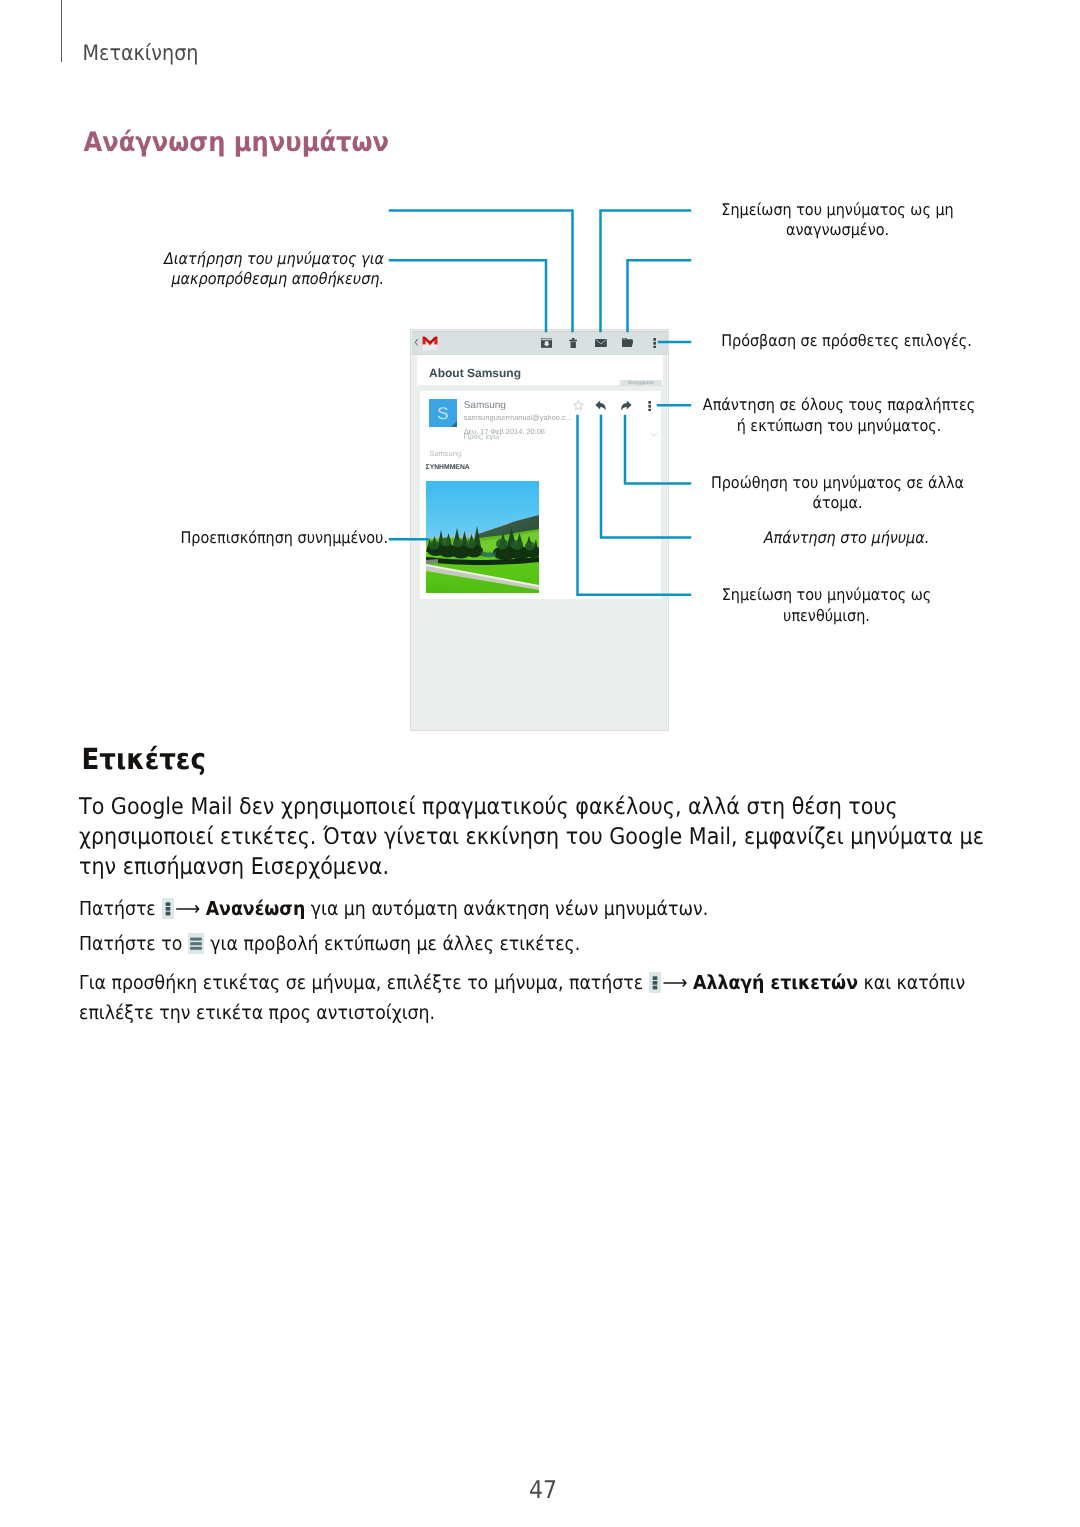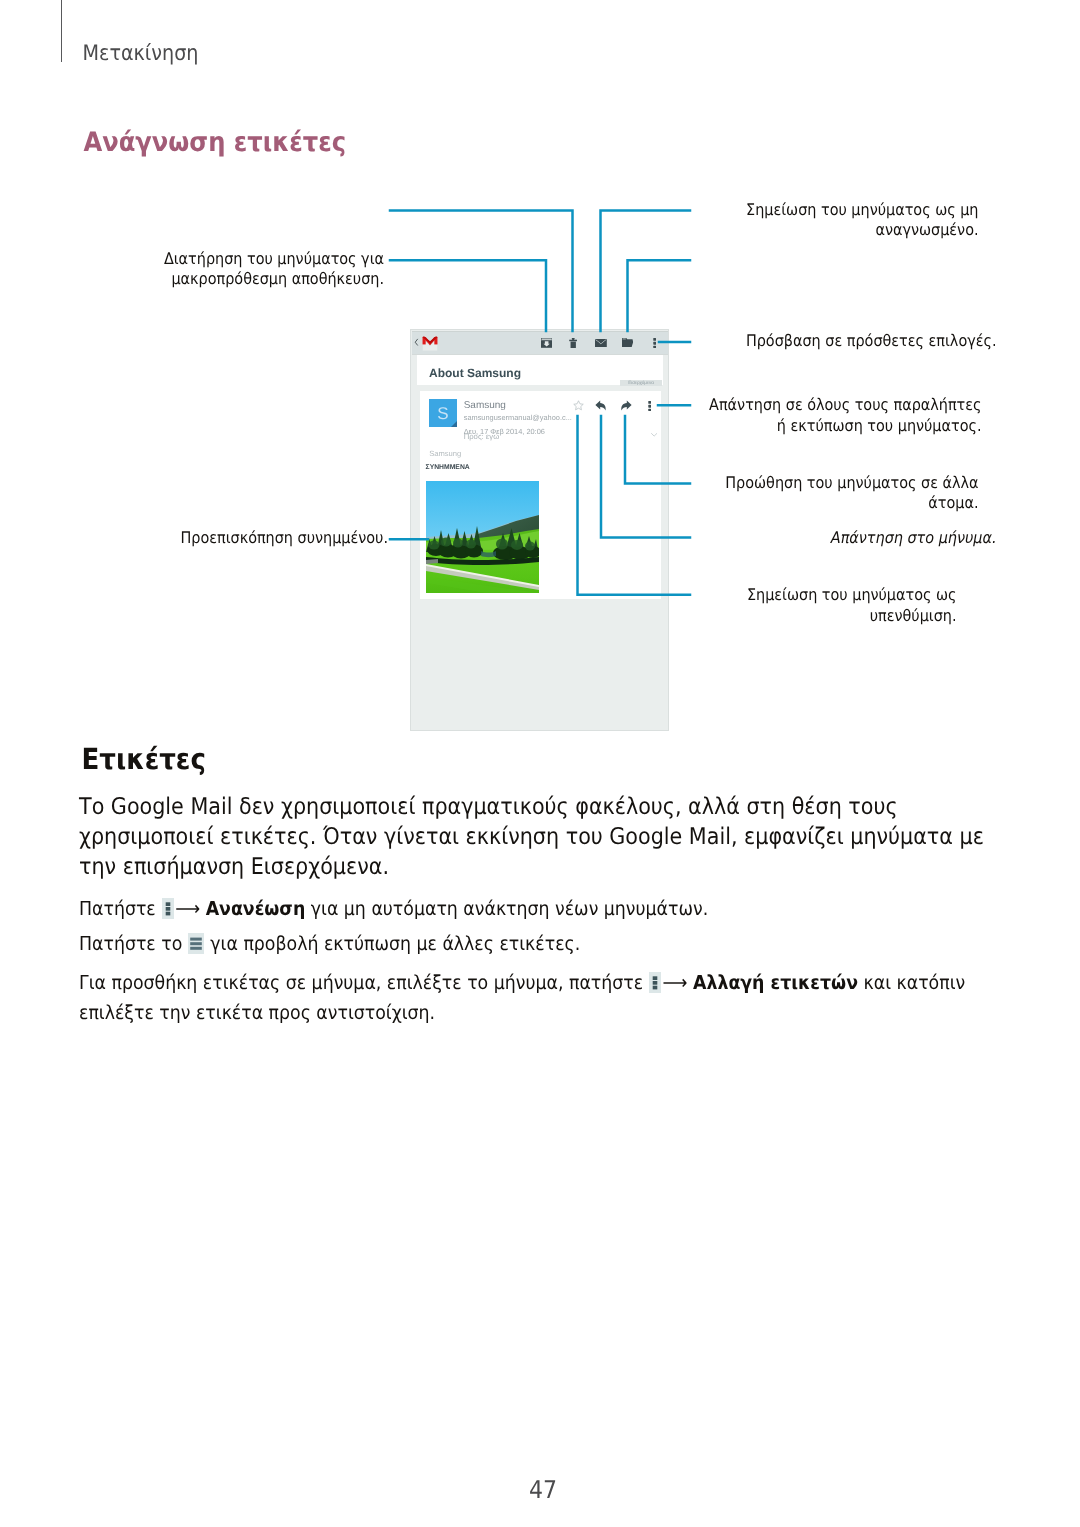--- a/index.html
+++ b/index.html
@@ -16,21 +16,21 @@
   #header-section{position:absolute;left:82.5px;top:42.8px;font-size:21.3px;color:#4b4b4d;
       line-height:1;white-space:nowrap;}
 
   
   #page-title{position:absolute;left:83.5px;top:130px;font-size:26.9px;font-weight:bold;
       color:#a35c77;line-height:1;white-space:nowrap;}
 
   
   .callout{position:absolute;font-size:16px;color:#15120f;line-height:20.2px;}
   .callout.r{text-align:right;}
-  .callout.l{text-align:right;}
+  .callout.l{text-align:center;}
 
   
   #leaders{position:absolute;left:0;top:0;width:1080px;height:1527px;z-index:5;pointer-events:none;}
 
   
   #phone{position:absolute;z-index:2;left:411px;top:330px;width:257px;height:400px;
      background:#eaeeed;box-shadow:0 0 0 1px #dadfde;overflow:hidden;}
 
   .ph-actionbar{position:absolute;left:0.5px;top:0.5px;width:256px;height:24.5px;background:#d8e0e1;
      border-top:1px solid #cdd4d3;border-bottom:1px solid #d4dad9;box-sizing:border-box;}
@@ -89,38 +89,38 @@
   #page-number{position:absolute;left:3px;top:1477.5px;width:1080px;text-align:center;
       font-size:24.5px;color:#4b4b4d;line-height:1;}
 </style>
 </head>
 <body>
 
 <div class="page">
 
   <div id="header-rule"></div>
   <div id="header-section">Μετακίνηση</div>
-  <div id="page-title">Ανάγνωση ετικέτες</div>
+  <div id="page-title">Ανάγνωση μηνυμάτων</div>
 
   <svg id="leaders" viewBox="0 0 1080 1527" width="1080" height="1527">
    <g fill="none" stroke="#0c93c1" stroke-width="2.5" stroke-linecap="square">
      <path d="M390 210.4 H572.5 V331"></path>
      <path d="M390 260.3 H546 V331"></path>
      <path d="M390 539.3 H428"></path>
      <path d="M600.5 331 V210.4 H690"></path>
      <path d="M627.5 331 V260.3 H690"></path>
      <path d="M659 341.9 H690"></path>
      <path d="M658 405.3 H690"></path>
      <path d="M625 416 V483.4 H690"></path>
      <path d="M601 416 V537.6 H690"></path>
      <path d="M577.5 416 V594.8 H690"></path>
    </g>
   </svg>
 
-  <div class="callout r" style="left:58px;top:248.7px;width:326px;">
+  <div class="callout r" style="left:58px;top:248.7px;width:326px;font-style:italic;">
     <span>Διατήρηση του μηνύματος για μακροπρόθεσμη αποθήκευση.</span></div>
   <div class="callout r" style="left:58px;top:528.1px;width:330px;">
     <span>Προεπισκόπηση συνημμένου.</span></div>
 
   <div class="callout l" style="left:696.5px;top:199.6px;width:282px;">
     <span>Σημείωση του μηνύματος ως μη αναγνωσμένο.</span></div>
   <div class="callout l" style="left:696.5px;top:330.7px;width:300px;">
     <span>Πρόσβαση σε πρόσθετες επιλογές.</span></div>
   <div class="callout l" style="left:696.5px;top:395.3px;width:285px;">
     <span>Απάντηση σε όλους τους παραλήπτες ή εκτύπωση του μηνύματος.</span></div>

